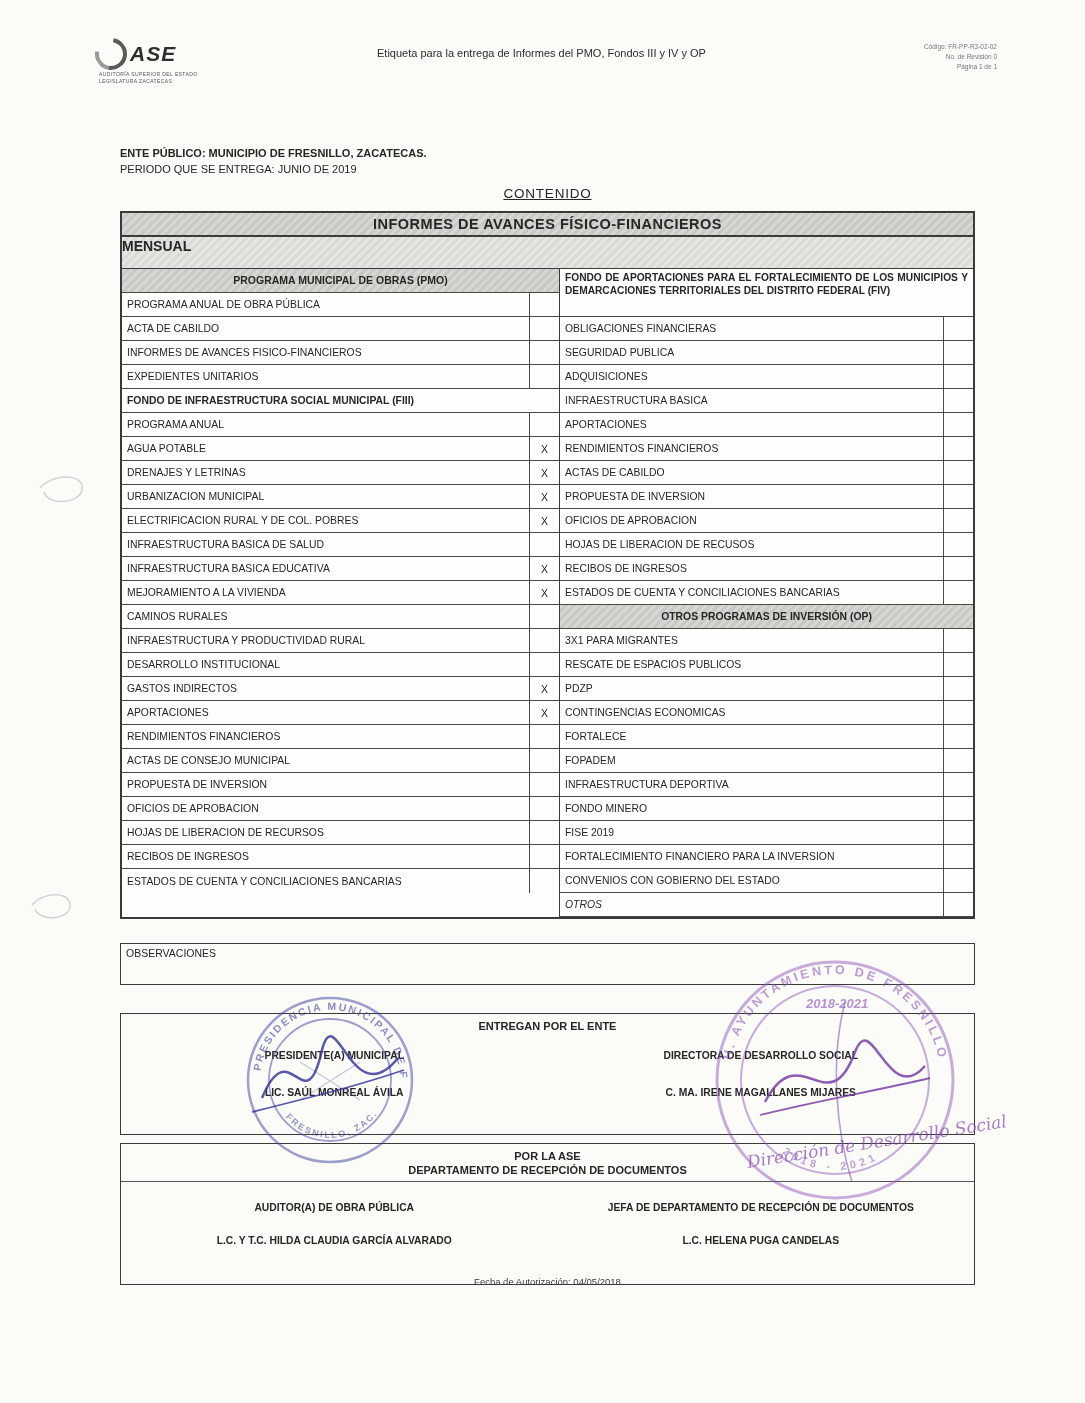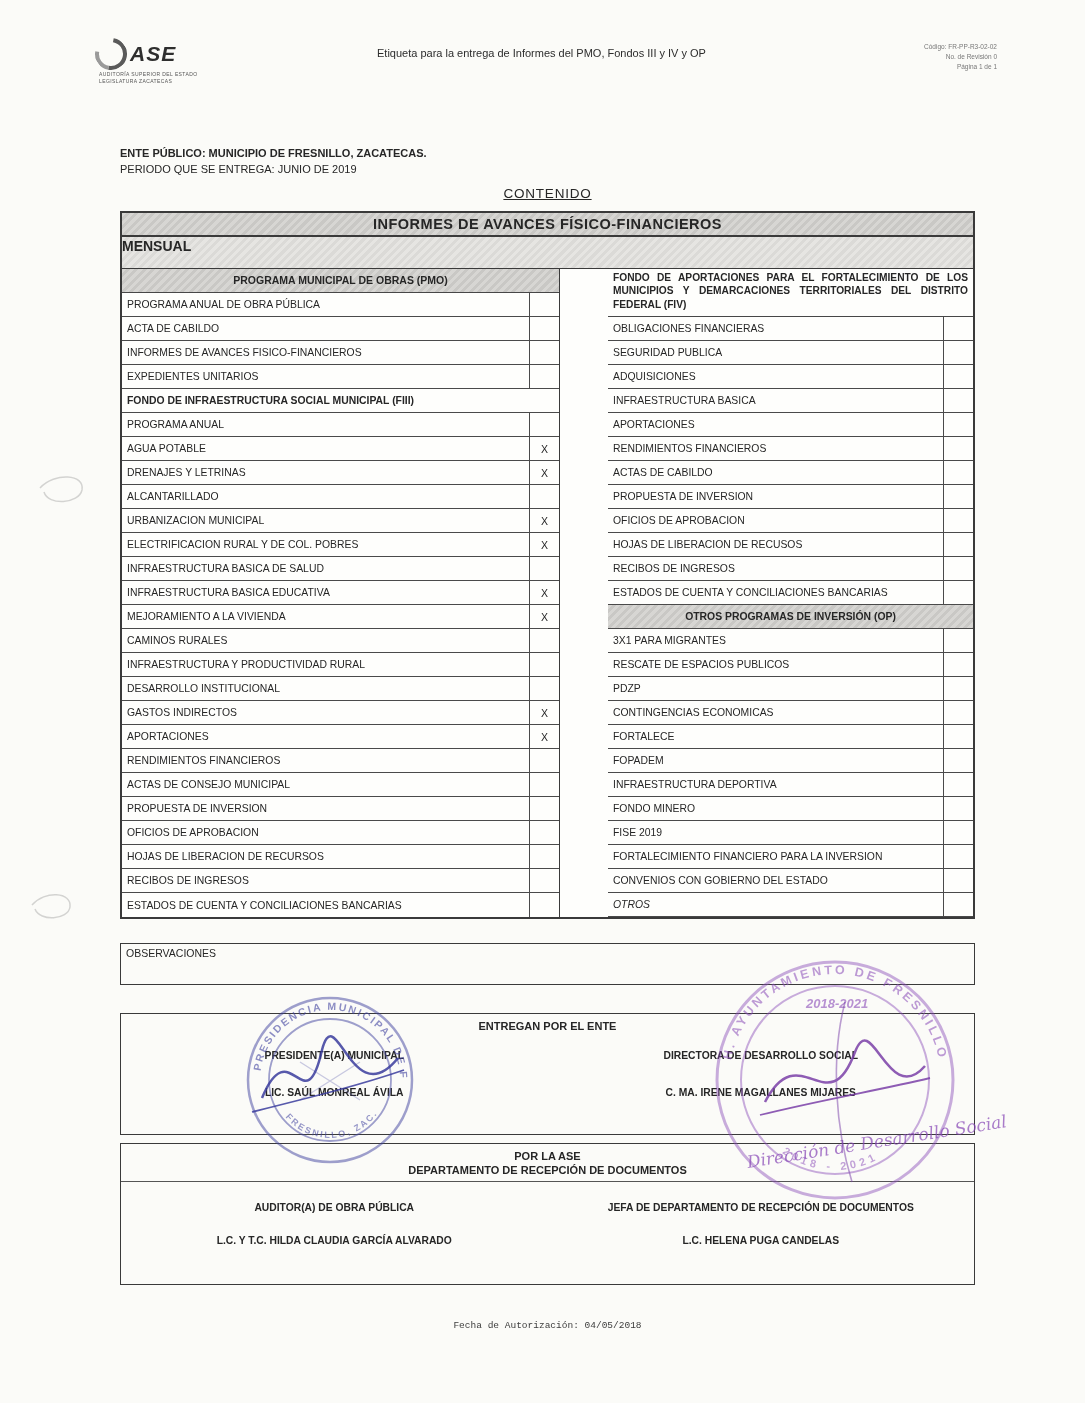--- a/index.html
+++ b/index.html
@@ -24,21 +24,21 @@
 
   
   .ffTable{position:absolute;left:120px;top:211px;width:855px;border:2px solid #3a3a3a;
            box-sizing:border-box;background:#fefefc;}
   .hatch{background:repeating-linear-gradient(135deg,#d7d6d3 0 3px,#c9c8c5 3px 6px);}
   .hatch-light{background:repeating-linear-gradient(135deg,#e6e5e2 0 3px,#dbdad7 3px 6px);}
   .t-title{height:24px;line-height:22px;text-align:center;font-weight:bold;font-size:14.5px;
            letter-spacing:.5px;border-bottom:2px solid #3a3a3a;box-sizing:border-box;}
   .t-sub{height:32px;line-height:18px;text-align:left;font-weight:bold;font-size:14px;
          border-bottom:1.5px solid #3a3a3a;box-sizing:border-box;}
-  .t-cols{display:flex;align-items:stretch;gap:48px;}
+  .t-cols{display:flex;align-items:stretch;}
   .t-left{width:438px;border-right:1.5px solid #3a3a3a;box-sizing:border-box;}
   .t-right{flex:1;}
   .t-colhead{height:24px;line-height:23px;text-align:center;font-weight:bold;font-size:10.5px;
              border-bottom:1px solid #474747;box-sizing:border-box;}
   .t-fivhead{height:48px;box-sizing:border-box;font-weight:bold;font-size:10.2px;line-height:1.3;
              padding:2px 5px;text-align:justify;border-bottom:1px solid #474747;}
   .trow{display:flex;height:24px;box-sizing:border-box;border-bottom:1px solid #4a4a4a;
         font-size:10.4px;align-items:stretch;}
   .trow .lbl{flex:1;display:flex;align-items:center;padding:0 5px;border-right:1px solid #4a4a4a;
              white-space:nowrap;overflow:hidden;}
@@ -59,22 +59,22 @@
   .sig-title{text-align:center;font-weight:bold;font-size:11px;padding-top:6px;}
   .sig-title2{text-align:center;font-weight:bold;font-size:11px;padding:2px 0 5px 0;
               border-bottom:1px solid #555;}
   .roles-row,.names-row{display:flex;}
   .roles-row{margin-top:18px;}
   .names-row{margin-top:26px;}
   .ase-box .roles-row{margin-top:20px;}
   .ase-box .names-row{margin-top:22px;justify-content:space-between;}
   .sig-cell{flex:1;text-align:center;font-weight:bold;font-size:10.3px;padding:0 10px;}
 
-  .footer{position:absolute;left:120px;top:1320px;width:855px;text-align:center;
-          font-size:9.5px;color:#3c3c3c;font-family:Liberation Mono, monospace;}
+  .footer{position:absolute;left:120px;top:1276px;width:855px;text-align:center;
+          font-size:9.5px;color:#3c3c3c;}
 
   .stamps{position:absolute;left:0;top:0;pointer-events:none;}
 </style>
 </head>
 <body>
 
 <div class="sheet">
 
   <div class="logo">
     <div class="logo-row">
@@ -128,24 +128,20 @@
               <div class="lbl">PROGRAMA ANUAL</div>
               <div class="mark"></div>
             </div>
             <div class="trow">
               <div class="lbl">AGUA POTABLE</div>
               <div class="mark">X</div>
             </div>
             <div class="trow">
               <div class="lbl">DRENAJES Y LETRINAS</div>
               <div class="mark">X</div>
-            </div>
-            <div class="trow">
-              <div class="lbl">ALCANTARILLADO</div>
-              <div class="mark"></div>
             </div>
             <div class="trow">
               <div class="lbl">URBANIZACION MUNICIPAL</div>
               <div class="mark">X</div>
             </div>
             <div class="trow">
               <div class="lbl">ELECTRIFICACION RURAL Y DE COL. POBRES</div>
               <div class="mark">X</div>
             </div>
             <div class="trow">

